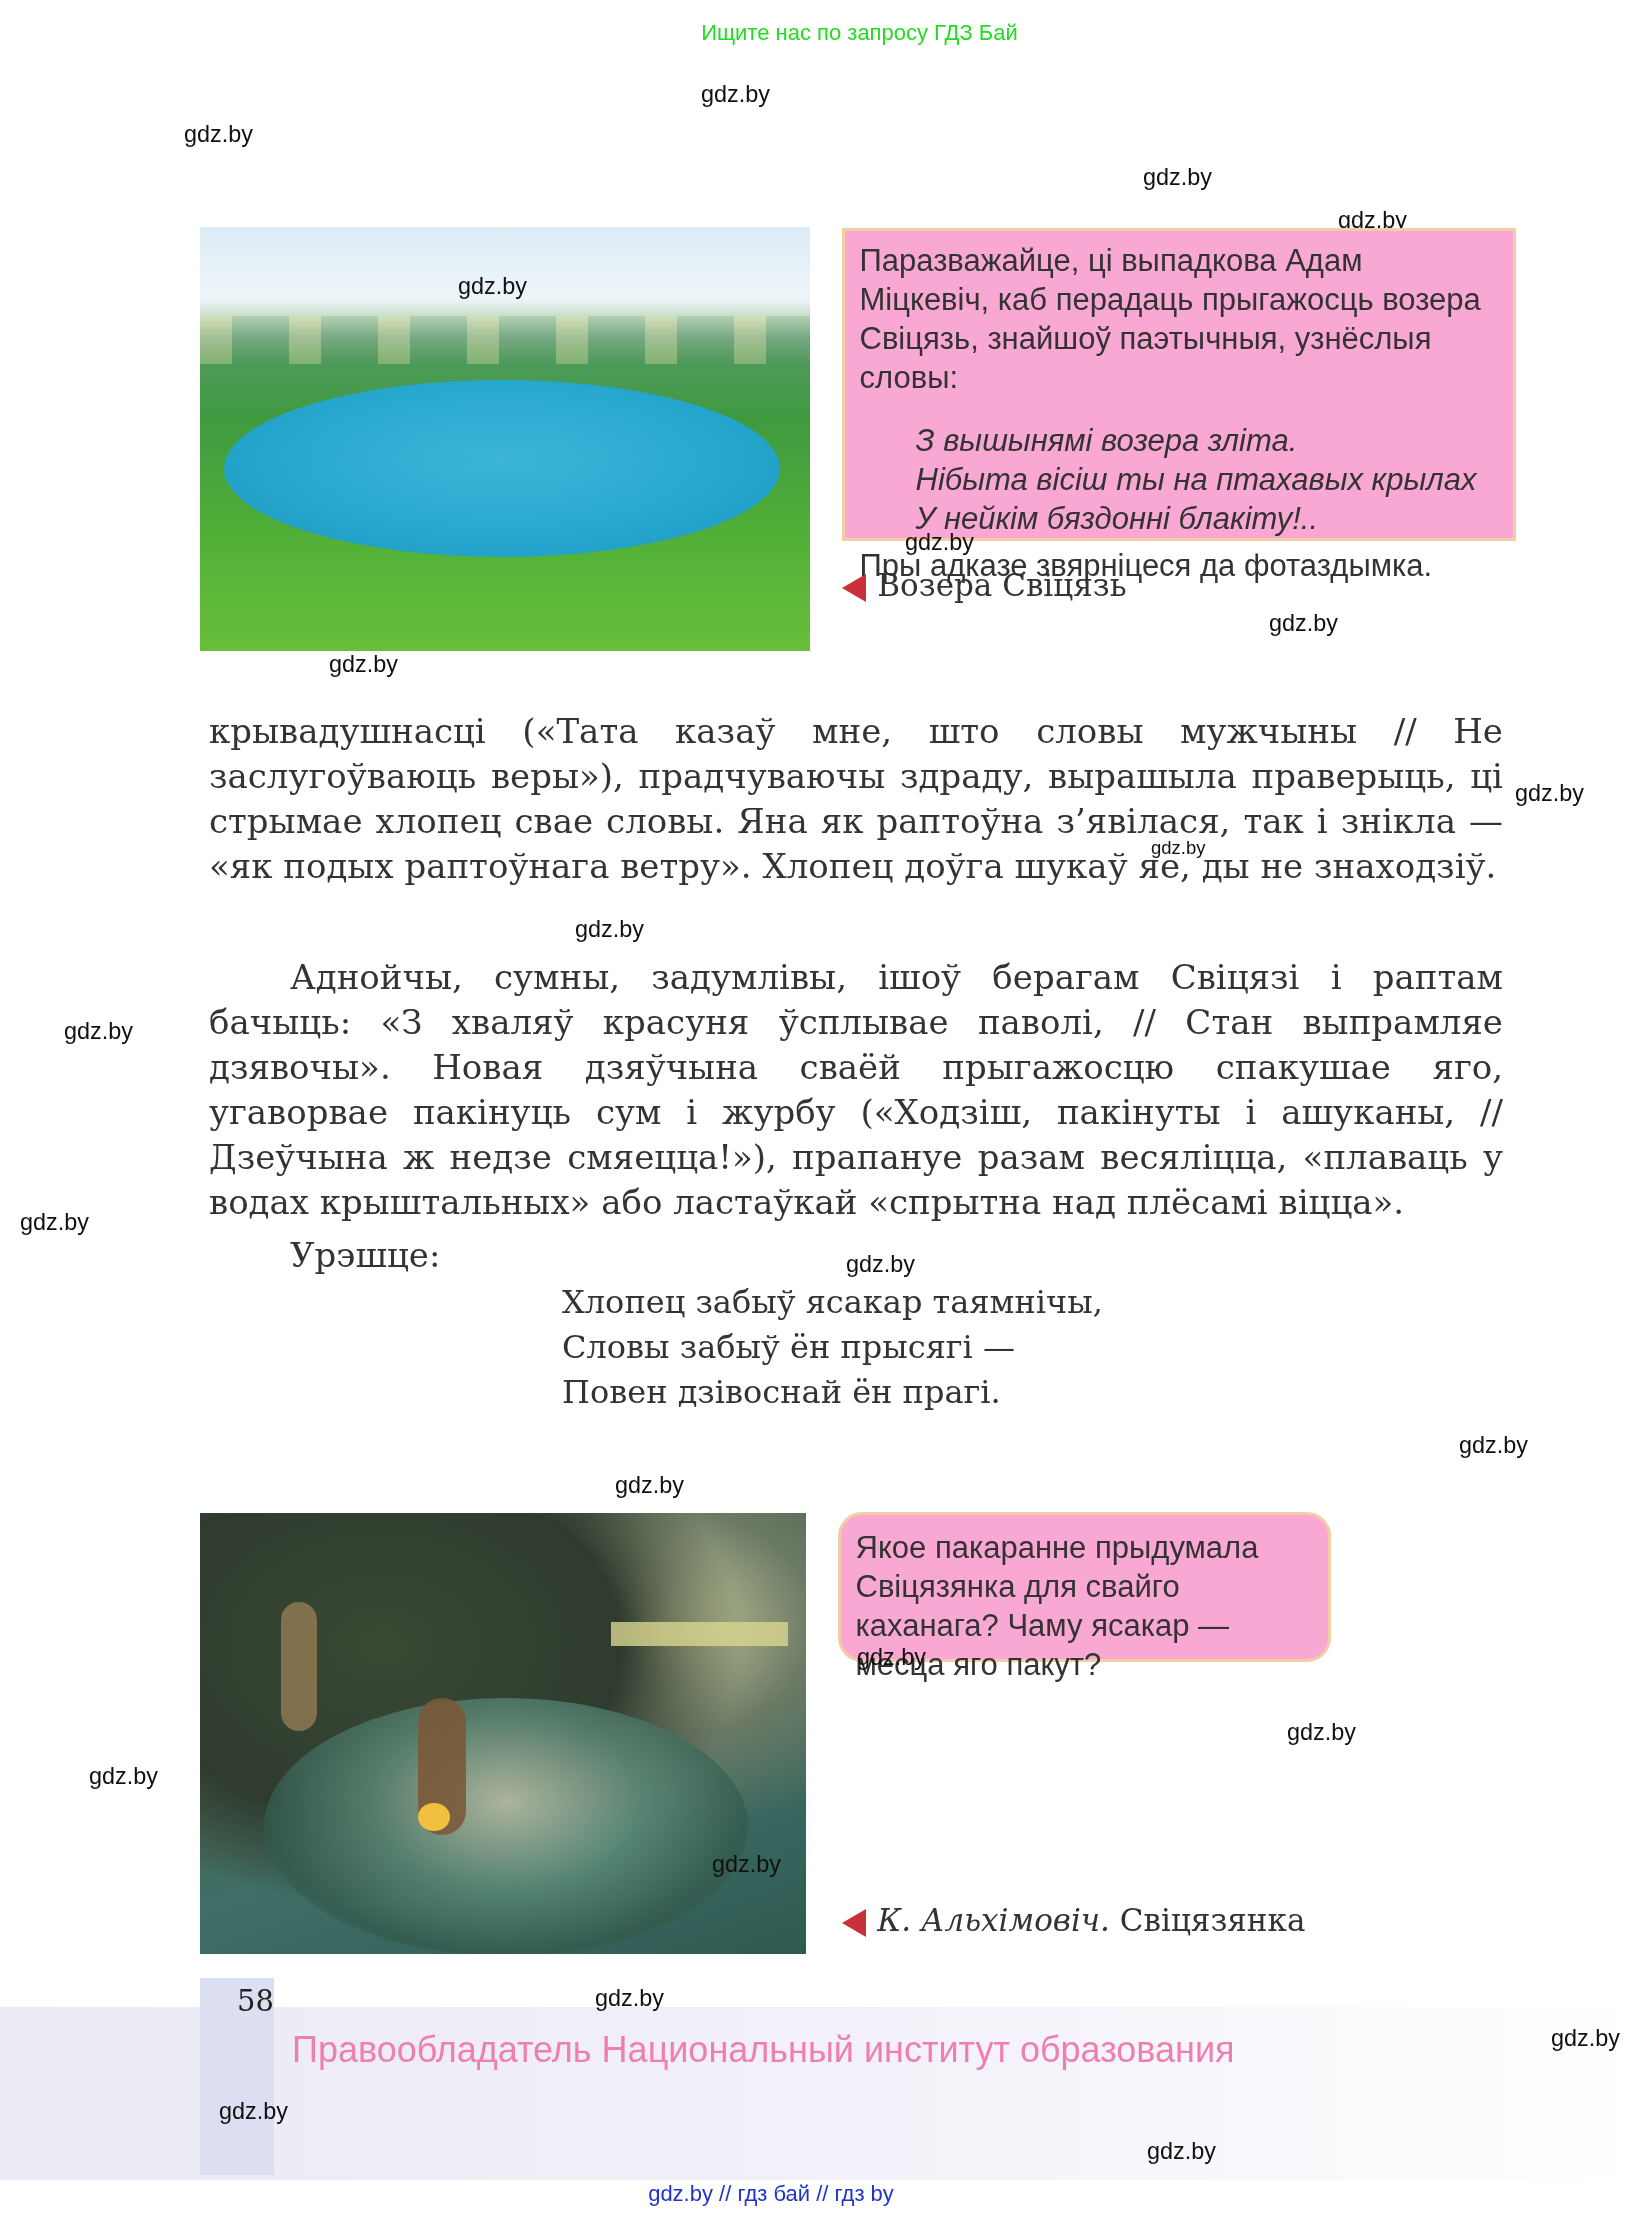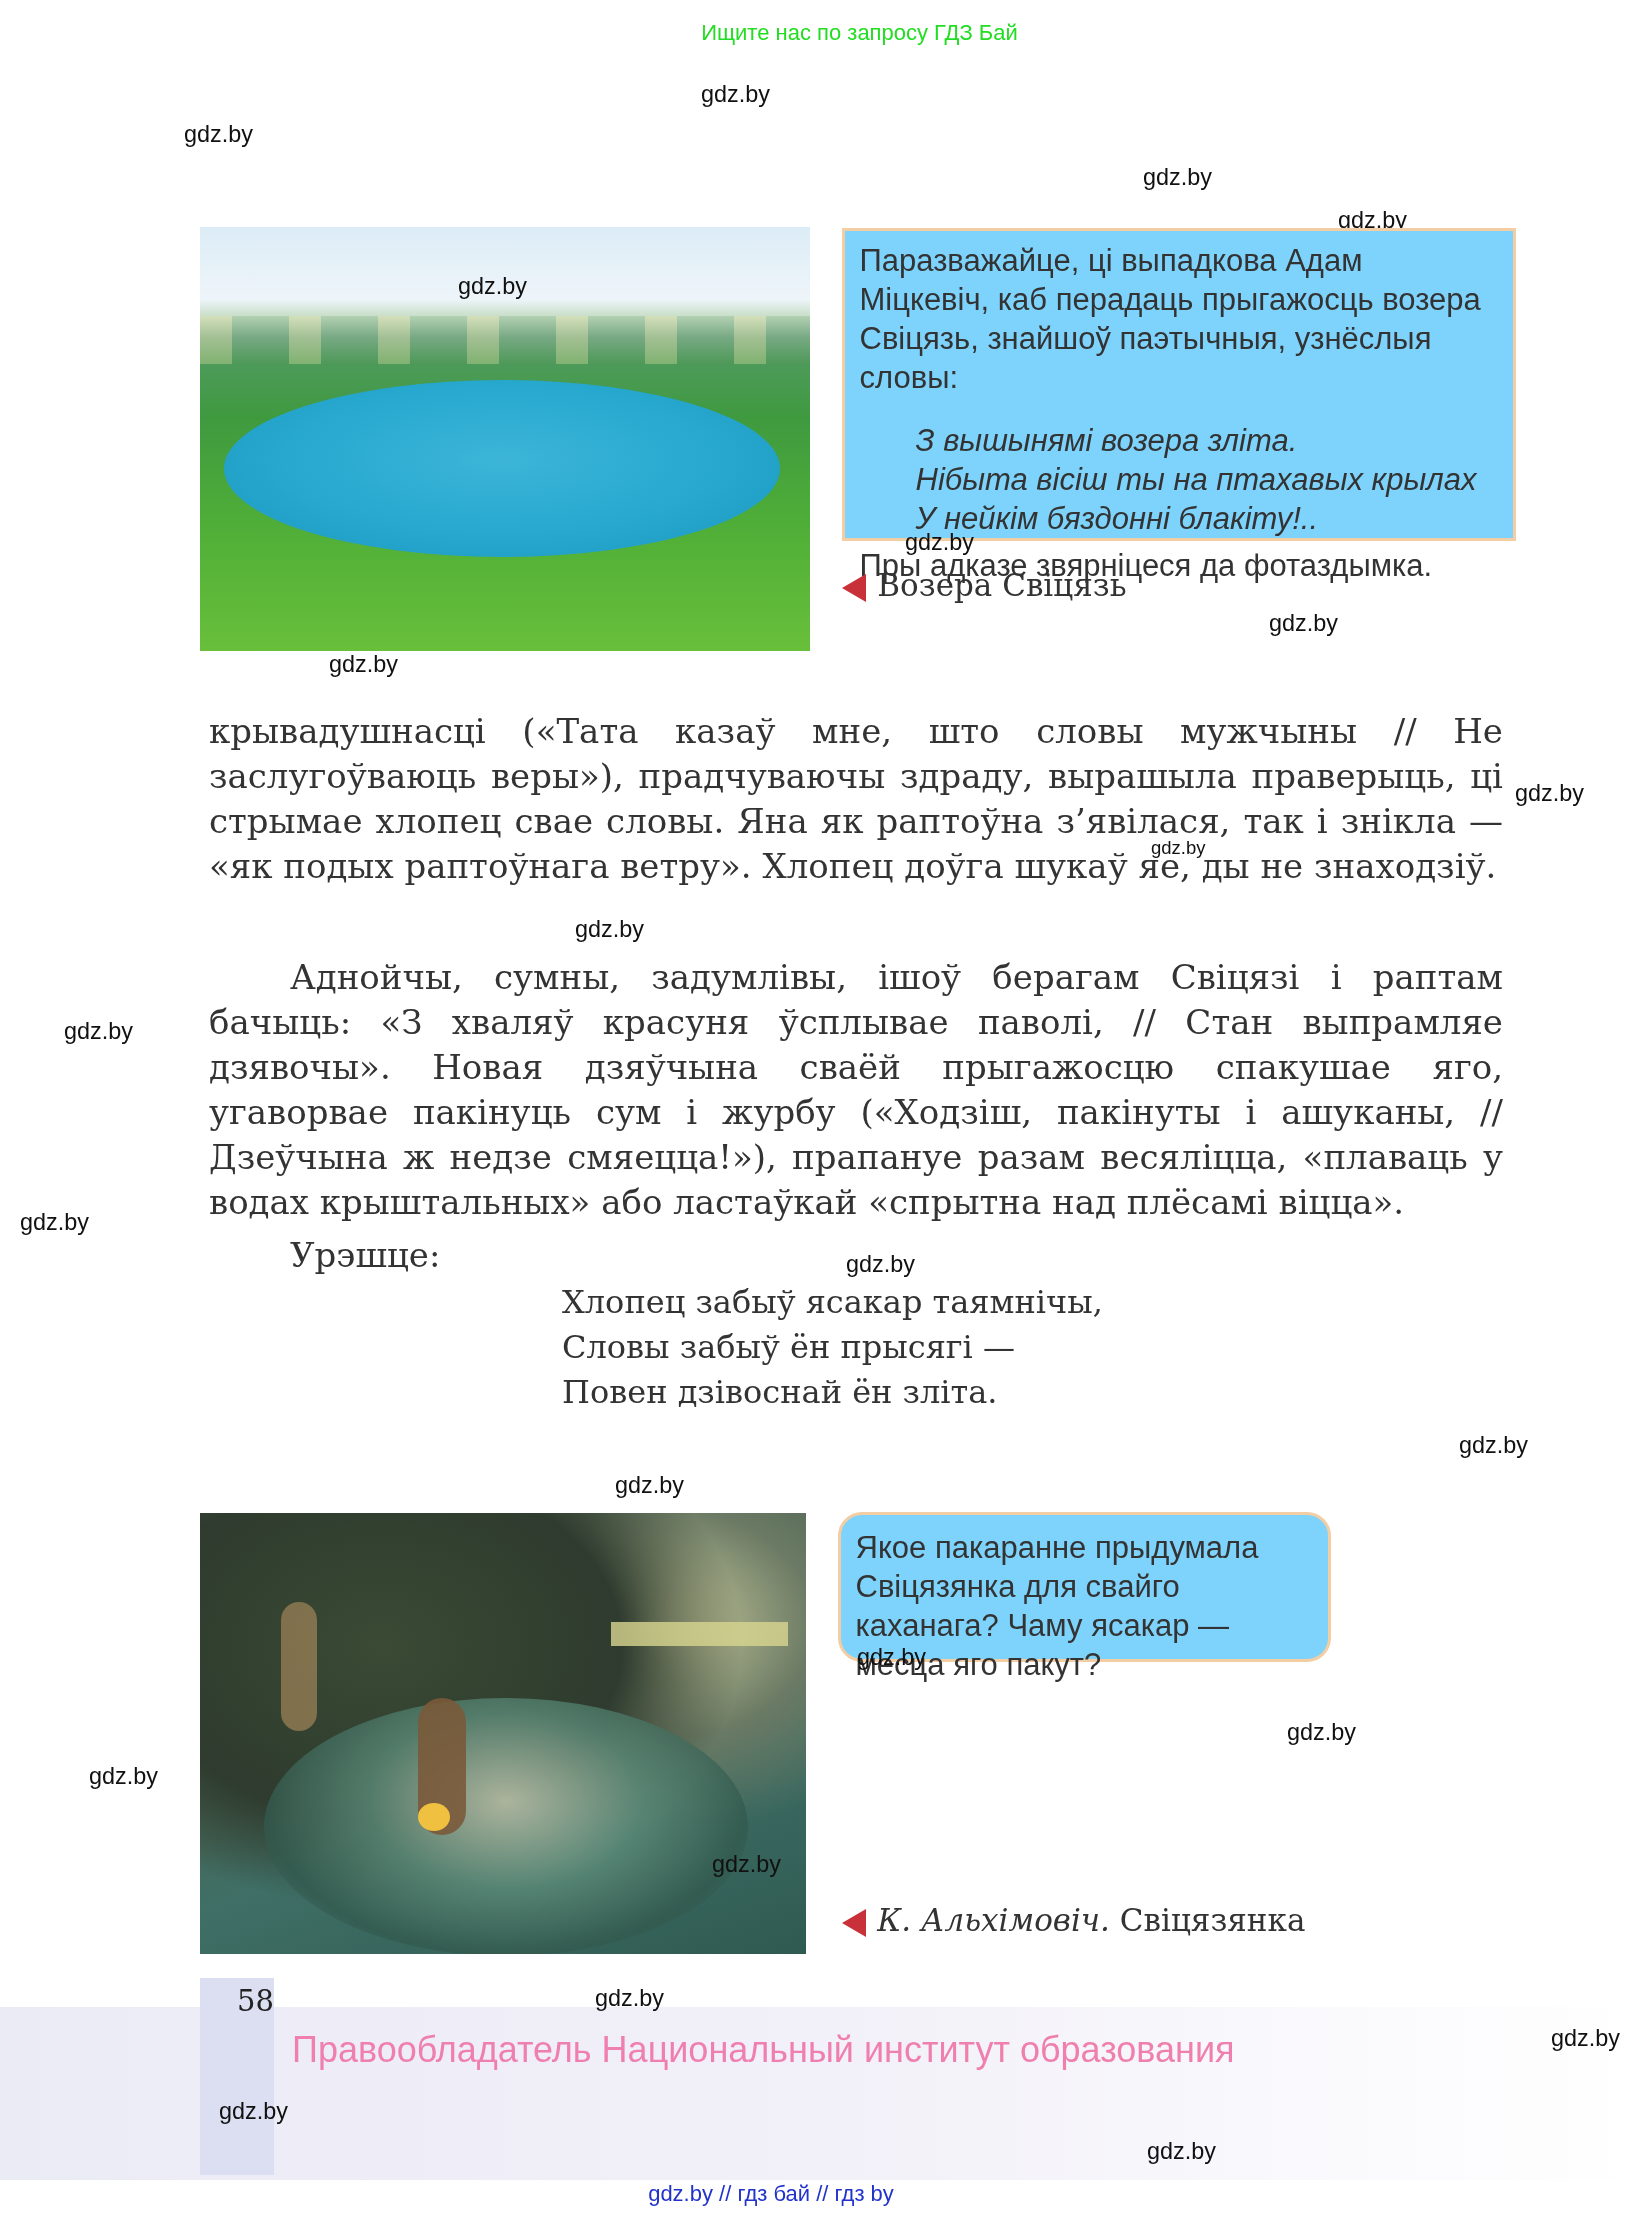--- a/index.html
+++ b/index.html
@@ -11,21 +11,21 @@
 
   
   .photo-lake{left:200px;top:227px;width:610px;height:424px;overflow:hidden;
     background:linear-gradient(180deg,#dcecf6 0%,#eef5fa 17%,#c9dfc9 21%,#7fae8e 26%,#4d9a5a 32%,#3f9a3f 45%,#4fae38 70%,#68bf3a 100%);}
   .lake-water{left:24px;top:153px;width:556px;height:177px;border-radius:50%;
     background:radial-gradient(ellipse at 50% 45%,#3cb5d8 0%,#27a8cf 55%,#1f9cc4 85%,#2f9aa8 100%);}
   .lake-fields{left:0;top:89px;width:610px;height:48px;
     background:repeating-linear-gradient(90deg,rgba(230,225,160,.35) 0 32px,rgba(90,150,90,.2) 32px 89px);}
 
   
-  .note-box{background:#7dd3fc;border:3.2px solid #f3cda3;box-sizing:border-box;font-family:"Liberation Sans",sans-serif;color:#333;}
+  .note-box{background:#f9a8d4;border:3.2px solid #f3cda3;box-sizing:border-box;font-family:"Liberation Sans",sans-serif;color:#333;}
   .note-box1{left:842px;top:228px;width:674px;height:313px;padding:9.7px 14.5px;font-size:31px;line-height:39px;}
   .note-box1 .verse{padding-left:56px;margin-top:24px;margin-bottom:8px;font-style:italic;}
   .note-box2{left:838px;top:1512px;width:493px;height:150px;padding:13px 14.5px;font-size:31px;line-height:39px;border-radius:24px;}
 
   .caption{font-family:"DejaVu Serif",serif;font-size:31px;color:#333;}
   .tri{display:inline-block;width:0;height:0;border-top:14.5px solid transparent;border-bottom:14.5px solid transparent;border-right:24px solid #c8303a;vertical-align:middle;margin-right:11.3px;}
 
   
   .body-text{left:201px;width:1314px;font-size:34px;line-height:45px;text-align:justify;color:#333;}
   .body-text p{margin:8px;}
@@ -95,21 +95,21 @@
 <div class="abs body-text" style="top:947px;width:1310px">
   <p class="indent">Аднойчы, сумны, задумлівы, ішоў берагам Свіцязі і раптам бачыць: «З хваляў красуня ўсплывае паволі, // Стан выпрамляе дзявочы». Новая дзяўчына сваёй прыгажосцю спакушае яго, угаворвае пакінуць сум і журбу («Ходзіш, пакінуты і ашуканы, // Дзеўчына ж недзе смяецца!»), прапануе разам весяліцца, «плаваць у водах крыштальных» або ластаўкай «спрытна над плёсамі віцца».</p>
   <p class="indent">Урэшце:</p>
 </div>
 <span class="abs wm" style="left:20px;top:1209px">gdz.by</span>
 <span class="abs wm" style="left:846px;top:1251px">gdz.by</span>
 
 <div class="abs poem">
   <div>Хлопец забыў ясакар таямнічы,</div>
   <div>Словы забыў ён прысягі —</div>
-  <div>Повен дзівоснай ён зліта.</div>
+  <div>Повен дзівоснай ён прагі.</div>
 </div>
 <span class="abs wm" style="left:1459px;top:1432px">gdz.by</span>
 <span class="abs wm" style="left:615px;top:1472px">gdz.by</span>
 
 <div class="abs painting">
   <div class="abs paint-moon"></div>
   <div class="abs paint-swirl"></div>
   <div class="abs paint-figure1"></div>
   <div class="abs paint-figure2"></div>
   <div class="abs paint-light"></div>

